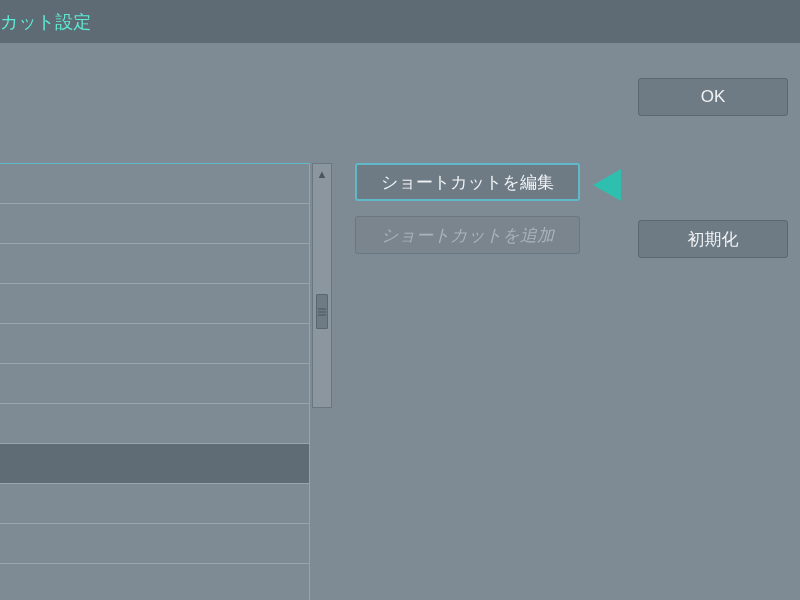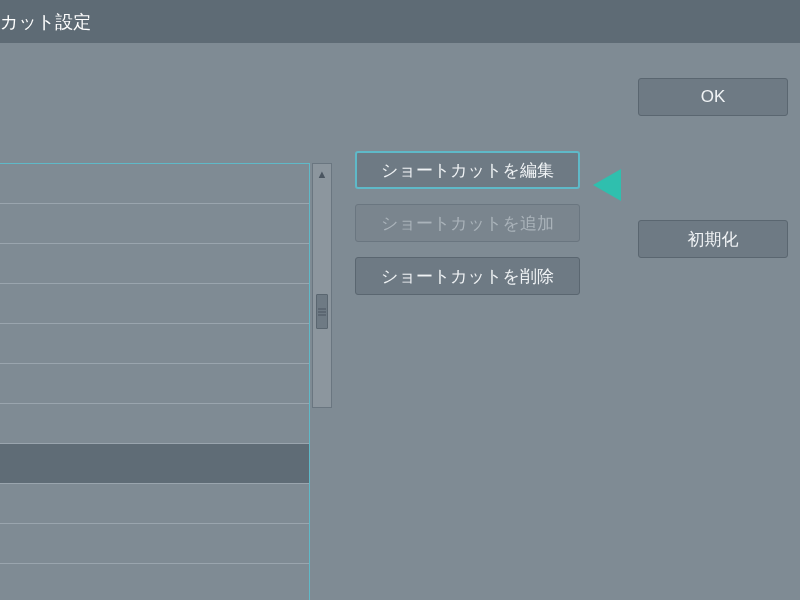--- a/index.html
+++ b/index.html
@@ -16,21 +16,21 @@
       position: relative;
     }
     .titlebar {
       height: 43px;
       background: #5e6b75;
       display: flex;
       align-items: center;
       padding-left: 0;
     }
     .titlebar-text {
-      color: #ffffff;
+      color: #5eead4;
       font-size: 18px;
       font-weight: 400;
     }
     .main-area {
       position: relative;
       width: 100%;
       height: calc(100% - 43px);
     }
     .list-panel {
       position: absolute;
@@ -89,21 +89,21 @@
       left: 50%;
       transform: translate(-50%, -50%);
       width: 8px;
       height: 1px;
       background: #4a5560;
       box-shadow: 0 -3px 0 #4a5560, 0 3px 0 #4a5560;
     }
     .center-buttons {
       position: absolute;
       left: 355px;
-      top: 108px;
+      top: 120px;
       display: flex;
       flex-direction: column;
       gap: 15px;
       text-align: center;
     }
     .btn {
       height: 38px;
       background: #6e7a84;
       border: 1px solid #5a6670;
       color: #f0f3f5;
@@ -119,20 +119,21 @@
     }
     .btn.highlighted {
       border: 2px solid #5fb9c8;
       padding: 0 17px;
     }
     .btn.disabled {
       background: #7a858e;
       color: #aab3ba;
       border: 1px solid #6a7680;
       cursor: default;
+      font-style: italic;
     }
     .right-buttons {
       position: absolute;
       right: 12px;
       top: 35px;
       display: flex;
       flex-direction: column;
       gap: 12px;
       text-align: right;
     }
@@ -186,21 +187,20 @@
   </div>
 
   <div class="scrollbar-track">
     <div class="scroll-arrow-up">▲</div>
     <div class="scroll-handle"></div>
   </div>
 
   <div class="center-buttons">
     <div class="btn highlighted">ショートカットを編集</div>
     <div class="btn disabled">ショートカットを追加</div>
-    <div class="btn">ショートカットを削除</div>
   </div>
 
   <div class="pointer-arrow"></div>
 
   <div class="right-buttons">
     <div class="btn">OK</div>
   </div>
 
   <div class="right-reset">
     <div class="btn">初期化</div>

